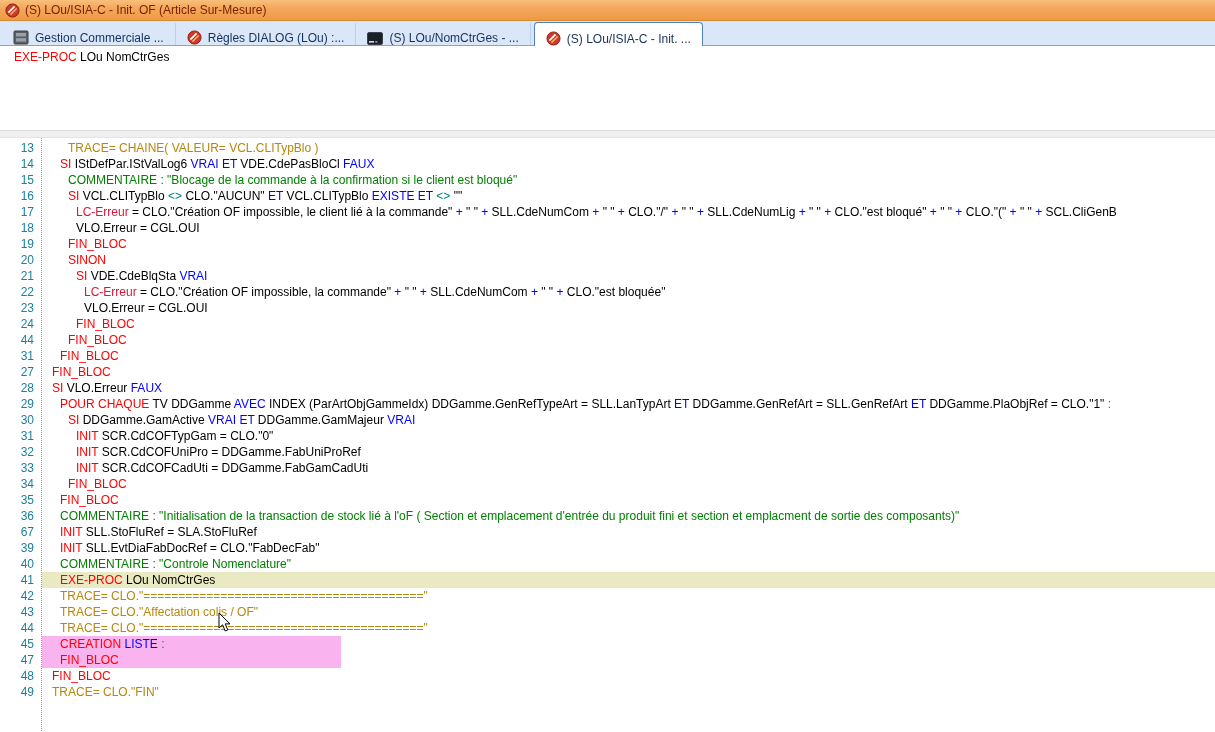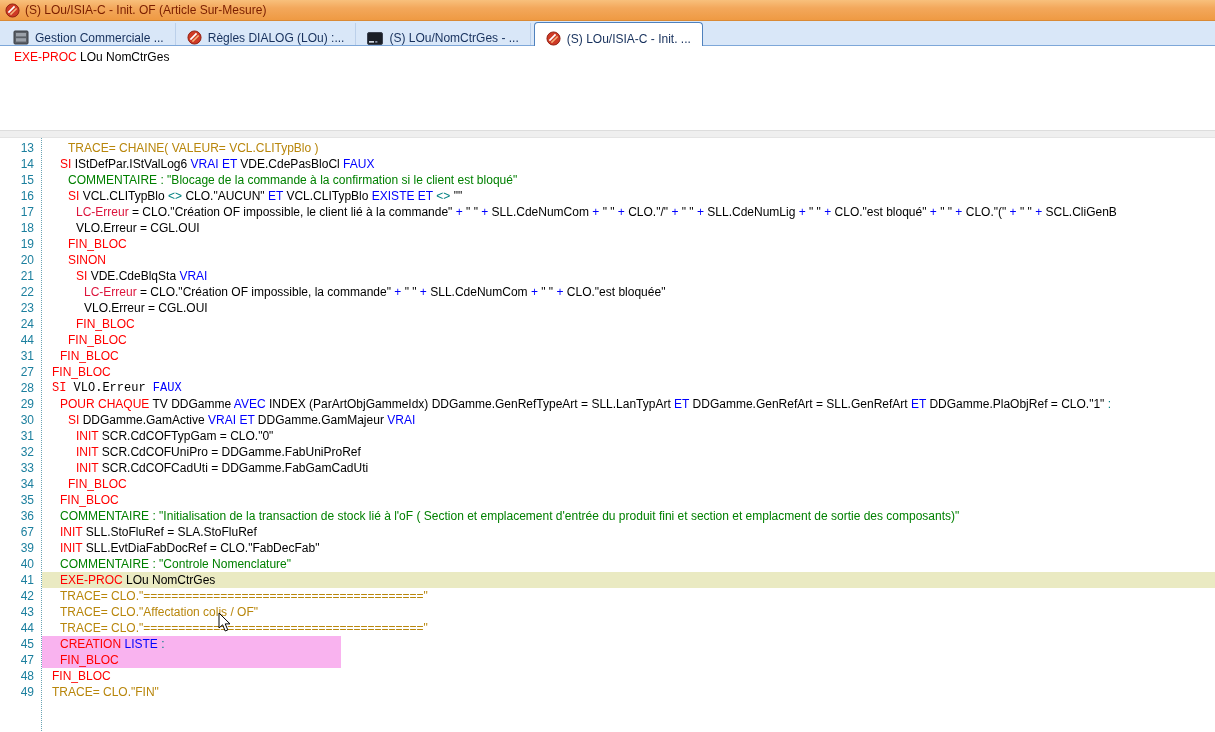--- a/index.html
+++ b/index.html
@@ -182,21 +182,21 @@
       <div class="code-line">
         <span class="ln">31</span>
         <span class="lc" style="padding-left: 18px;"><span style="color: rgb(255, 0, 0);">FIN_BLOC</span></span>
       </div>
       <div class="code-line">
         <span class="ln">27</span>
         <span class="lc" style="padding-left: 10px;"><span style="color: rgb(255, 0, 0);">FIN_BLOC</span></span>
       </div>
       <div class="code-line">
         <span class="ln">28</span>
-        <span class="lc" style="padding-left: 10px; font-family: Liberation Mono, monospace;"><span style="color: rgb(255, 0, 0);">SI </span><span style="color: rgb(0, 0, 0);">VLO.Erreur </span><span style="color: rgb(0, 0, 255);">FAUX</span></span>
+        <span class="lc" style="padding-left: 10px;"><span style="color: rgb(255, 0, 0);">SI </span><span style="color: rgb(0, 0, 0);">VLO.Erreur </span><span style="color: rgb(0, 0, 255);">FAUX</span></span>
       </div>
       <div class="code-line">
         <span class="ln">29</span>
         <span class="lc" style="padding-left: 18px;"><span style="color: rgb(255, 0, 0);">POUR CHAQUE </span><span style="color: rgb(0, 0, 0);">TV DDGamme </span><span style="color: rgb(0, 0, 255);">AVEC</span><span style="color: rgb(0, 0, 0);"> INDEX (ParArtObjGammeIdx) DDGamme.GenRefTypeArt = SLL.LanTypArt </span><span style="color: rgb(0, 0, 255);">ET</span><span style="color: rgb(0, 0, 0);"> DDGamme.GenRefArt = SLL.GenRefArt </span><span style="color: rgb(0, 0, 255);">ET</span><span style="color: rgb(0, 0, 0);"> DDGamme.PlaObjRef = CLO."1" </span><span style="color: rgb(0, 128, 128);">:</span></span>
       </div>
       <div class="code-line">
         <span class="ln">30</span>
         <span class="lc" style="padding-left: 26px;"><span style="color: rgb(255, 0, 0);">SI </span><span style="color: rgb(0, 0, 0);">DDGamme.GamActive </span><span style="color: rgb(0, 0, 255);">VRAI</span><span style="color: rgb(0, 0, 0);"> </span><span style="color: rgb(0, 0, 255);">ET</span><span style="color: rgb(0, 0, 0);"> DDGamme.GamMajeur </span><span style="color: rgb(0, 0, 255);">VRAI</span></span>
       </div>
       <div class="code-line">

